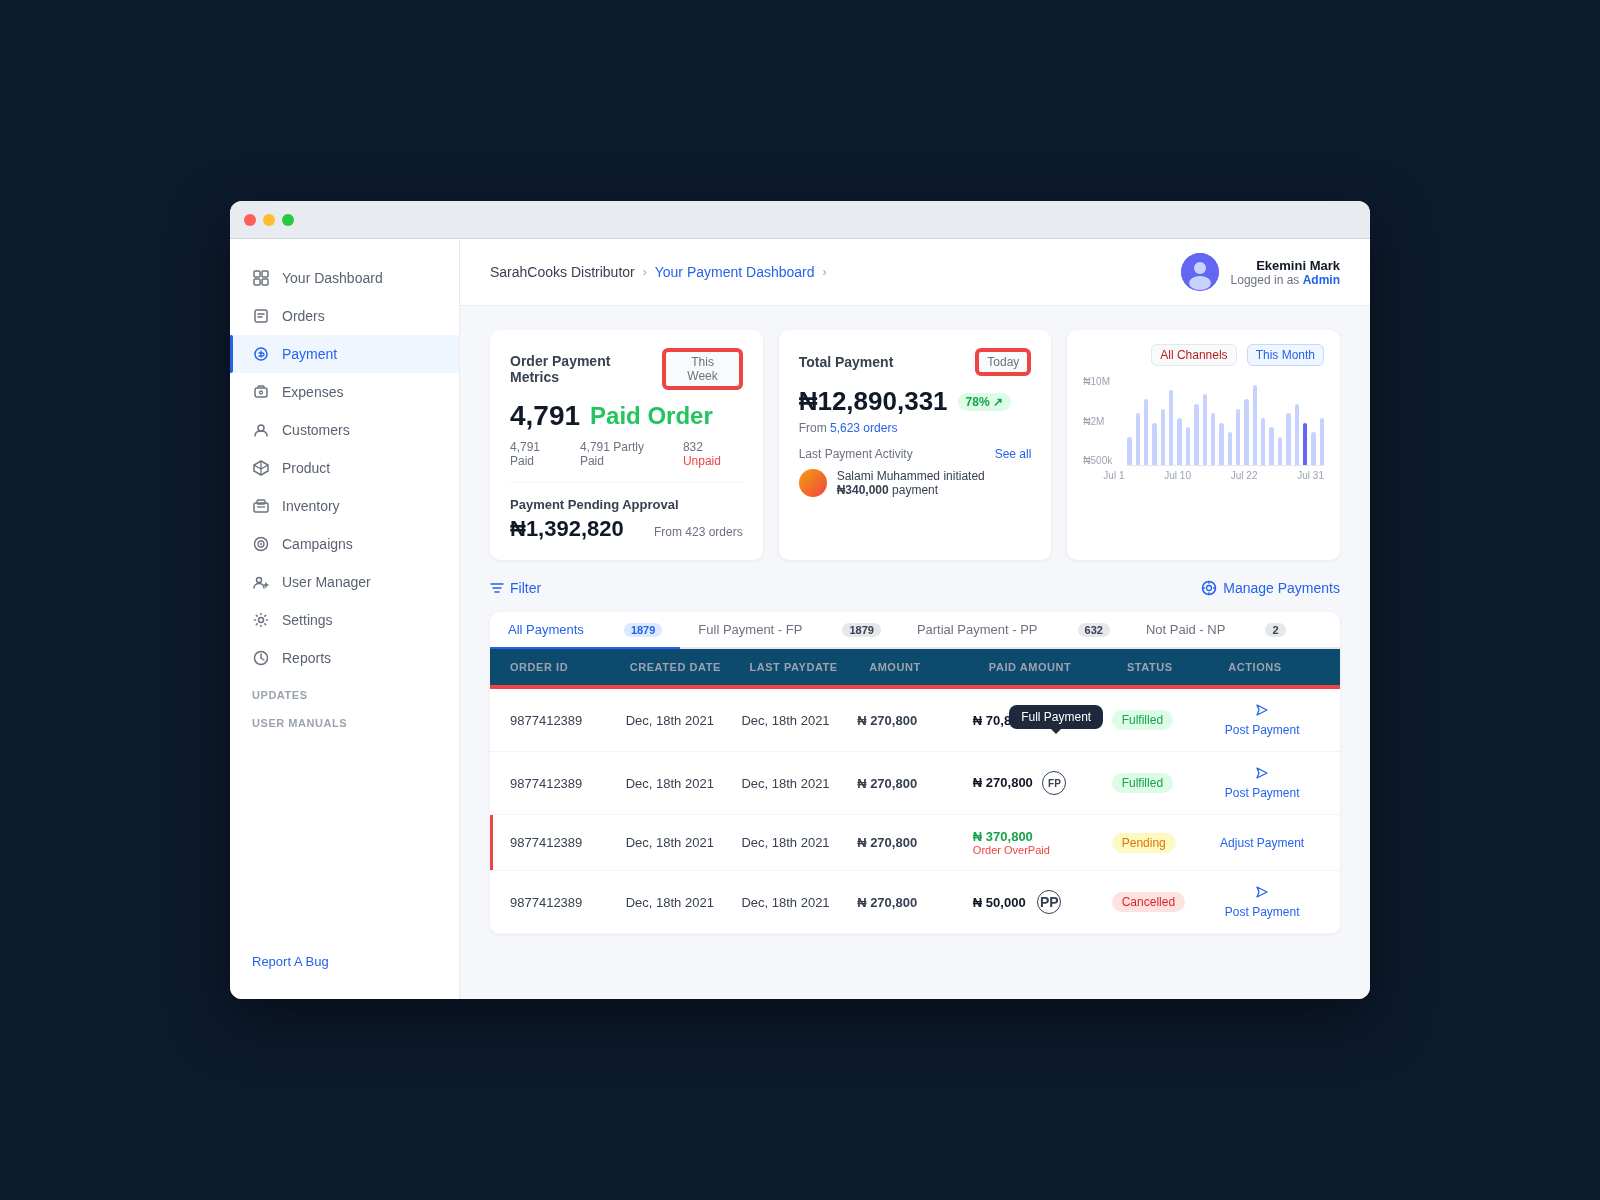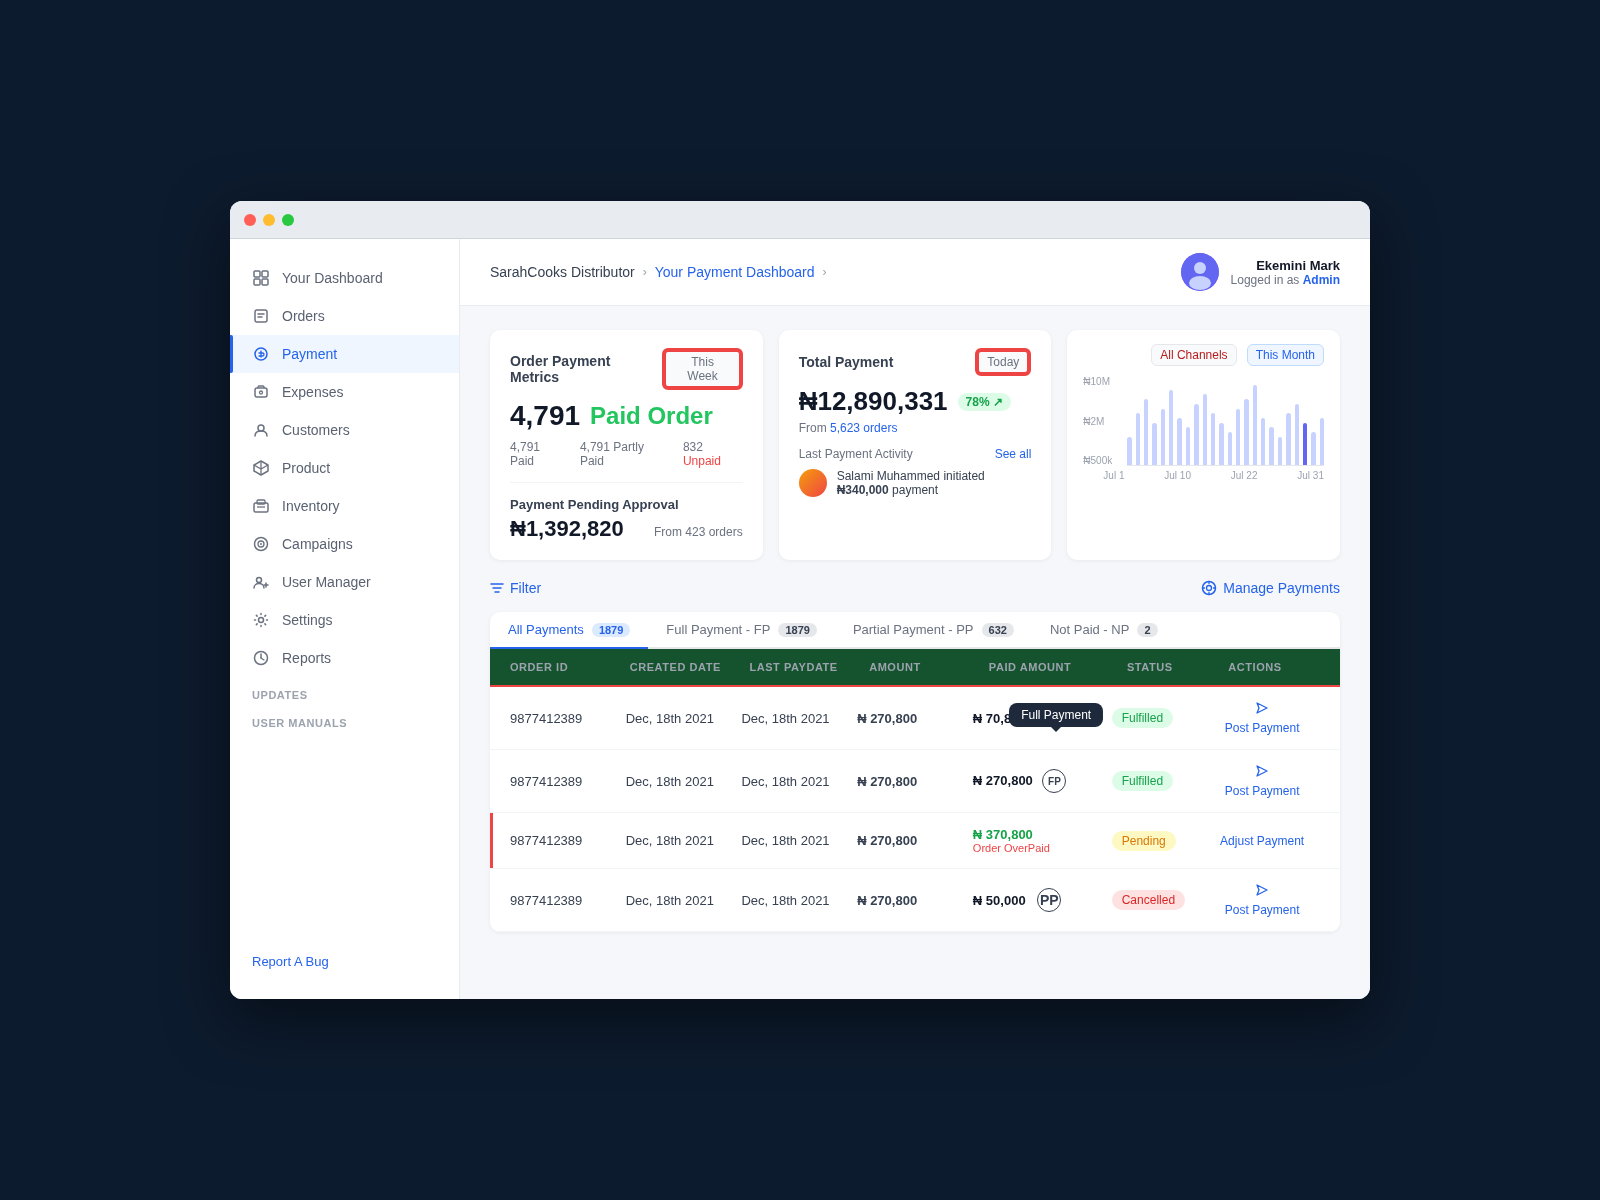--- a/index.html
+++ b/index.html
@@ -362,36 +362,37 @@
       color: #2563eb;
       border-bottom-color: #2563eb;
     }
     .tab-badge {
       background: #e5e7eb;
       color: #374151;
       border-radius: 10px;
       padding: 1px 7px;
       font-size: 11px;
       font-weight: 600;
+      margin-left: 32px;
     }
     .tab.active .tab-badge { background: #dbeafe; color: #2563eb; }
 
     
     .table-container {
       background: #fff;
       border-radius: 10px;
       box-shadow: 0 1px 4px rgba(0,0,0,0.06);
       overflow: hidden;
     }
     .table-header {
       display: grid;
       grid-template-columns: 1fr 1fr 1fr 1fr 1.2fr 0.8fr 1fr;
       padding: 12px 20px;
-      background: #14532d;
-      border-bottom: 2px solid #ef4444;
+      background: #0c4a6e;
+      border-bottom: 4px solid #ef4444;
       gap: 28px;
     }
     .th {
       font-size: 11px;
       font-weight: 600;
       color: #9ca3af;
       text-transform: uppercase;
       letter-spacing: 0.05em;
     }
     .table-row {

